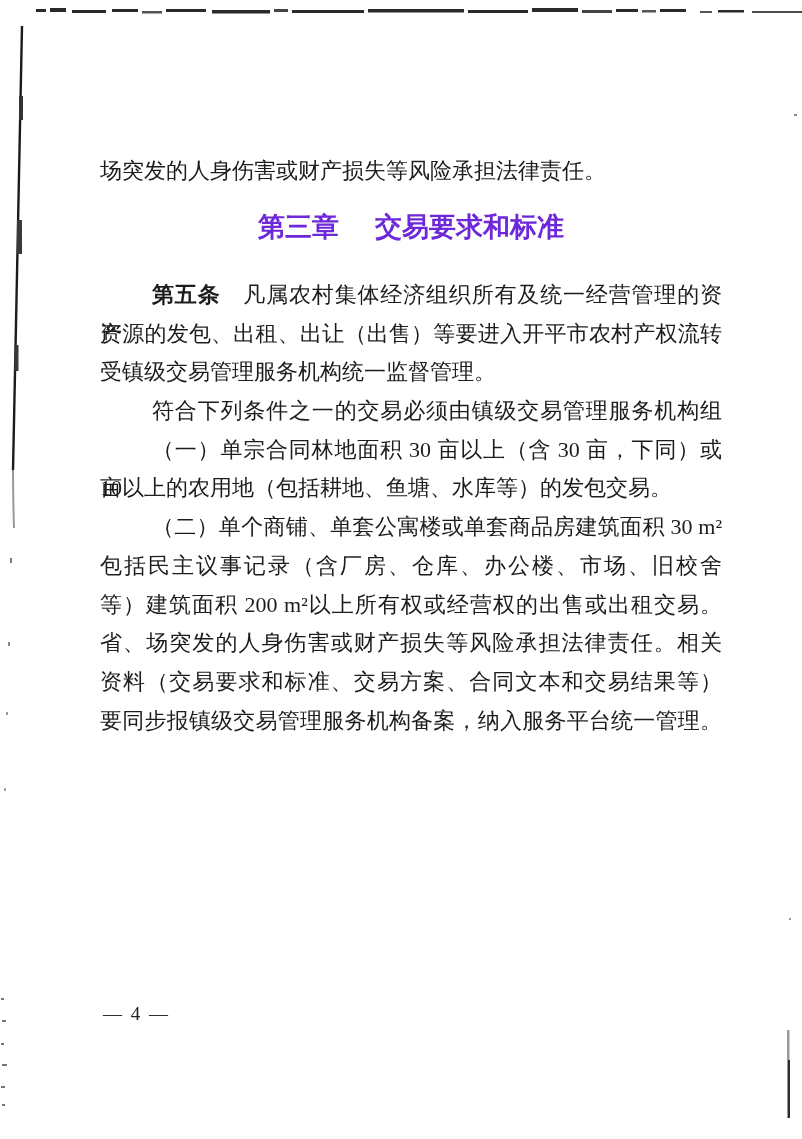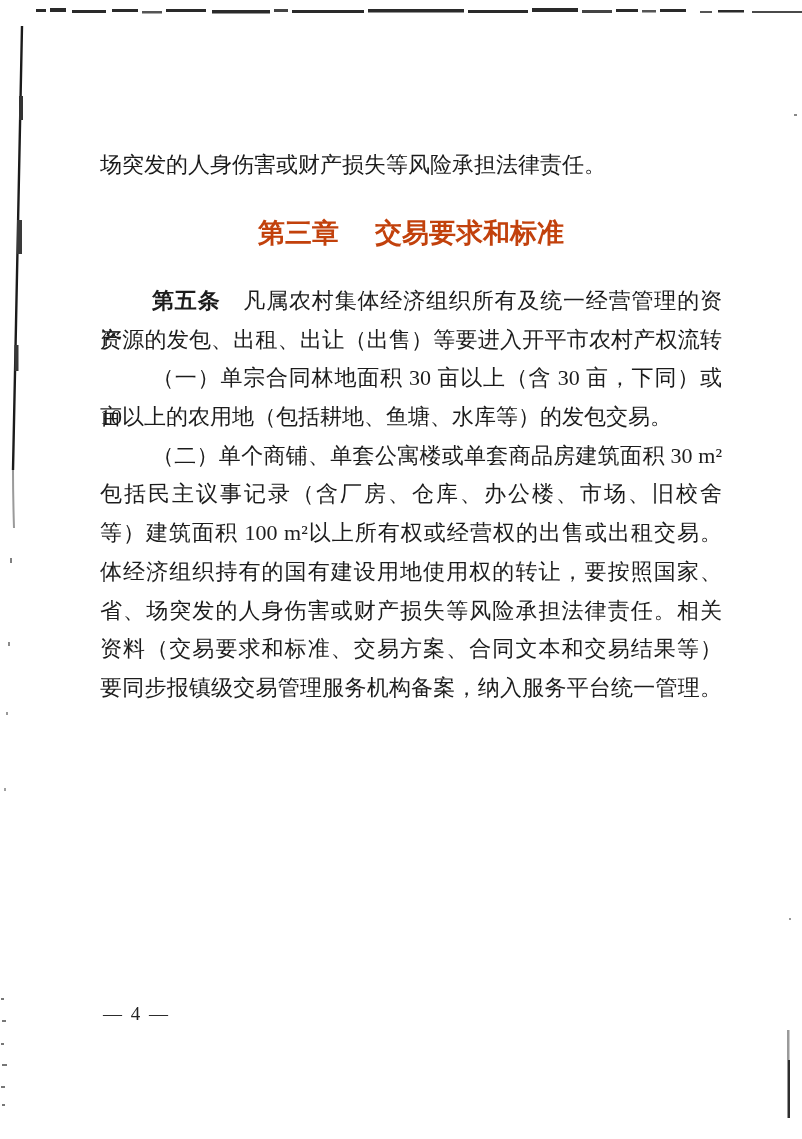--- a/index.html
+++ b/index.html
@@ -10,38 +10,38 @@
     overflow: hidden;
     font-family: "Liberation Serif", "DejaVu Serif", serif;
     color: #1a1a1a;
   }
   .artifact-overlay {
     position: absolute; left: 0; top: 0; width: 802px; height: 1139px;
     pointer-events: none;
   }
   .content {
     position: absolute;
-    left: 100px; top: 146px;
+    left: 100px; top: 152px;
     width: 622px;
   }
   .line {
     font-size: 22px;
     line-height: 38px;
     height: 38px;
     color: #1c1c1c;
     white-space: normal;
   }
   .chapter {
-    margin-top: 28px;
+    margin-top: 16px;
     height: 42px;
     line-height: 42px;
     text-align: center;
     font-size: 27px;
     font-weight: 700;
-    color: #c2410c;
+    color: #6d28d9;
   }
   .chapter .gap { display: inline-block; width: 36px; }
   .bodylines { margin-top: 28px; }
   .bl {
     font-size: 22px;
     height: 38.7px;
     line-height: 38.7px;
     color: #1c1c1c;
   }
   .j  { text-align: justify; text-align-last: justify; }
@@ -113,26 +113,27 @@
 
 <div class="content">
 
   <div class="line">场突发的人身伤害或财产损失等风险承担法律责任。</div>
 
   <div class="chapter"><span>第三章</span><span class="gap"></span><span>交易要求和标准</span></div>
 
   <div class="bodylines">
     <div class="bl ind j"><span class="bold">第五条</span><span>　凡属农村集体经济组织所有及统一经营管理的资产</span></div>
     <div class="bl j">资源的发包、出租、出让（出售）等要进入开平市农村产权流转</div>
+    <div class="bl">受镇级交易管理服务机构统一监督管理。</div>
+    <div class="bl ind j">符合下列条件之一的交易必须由镇级交易管理服务机构组</div>
     <div class="bl ind j">（一）单宗合同林地面积 30 亩以上（含 30 亩，下同）或 10</div>
     <div class="bl">亩以上的农用地（包括耕地、鱼塘、水库等）的发包交易。</div>
     <div class="bl ind j">（二）单个商铺、单套公寓楼或单套商品房建筑面积 30 m²</div>
     <div class="bl j">包括民主议事记录（含厂房、仓库、办公楼、市场、旧校舍</div>
-    <div class="bl j">等）建筑面积 100 m²以上所有权或经营权的出售或出租交易。</div>
-    <div class="bl j">体经济组织持有的国有建设用地使用权的转让，要按照国家、</div>
+    <div class="bl j">等）建筑面积 200 m²以上所有权或经营权的出售或出租交易。</div>
     <div class="bl j">省、场突发的人身伤害或财产损失等风险承担法律责任。相关</div>
     <div class="bl j">资料（交易要求和标准、交易方案、合同文本和交易结果等）</div>
     <div class="bl j">要同步报镇级交易管理服务机构备案，纳入服务平台统一管理。</div>
   </div>
 
 </div>
 
 <div class="pagenum">— 4 —</div>
 
 </body></html>

